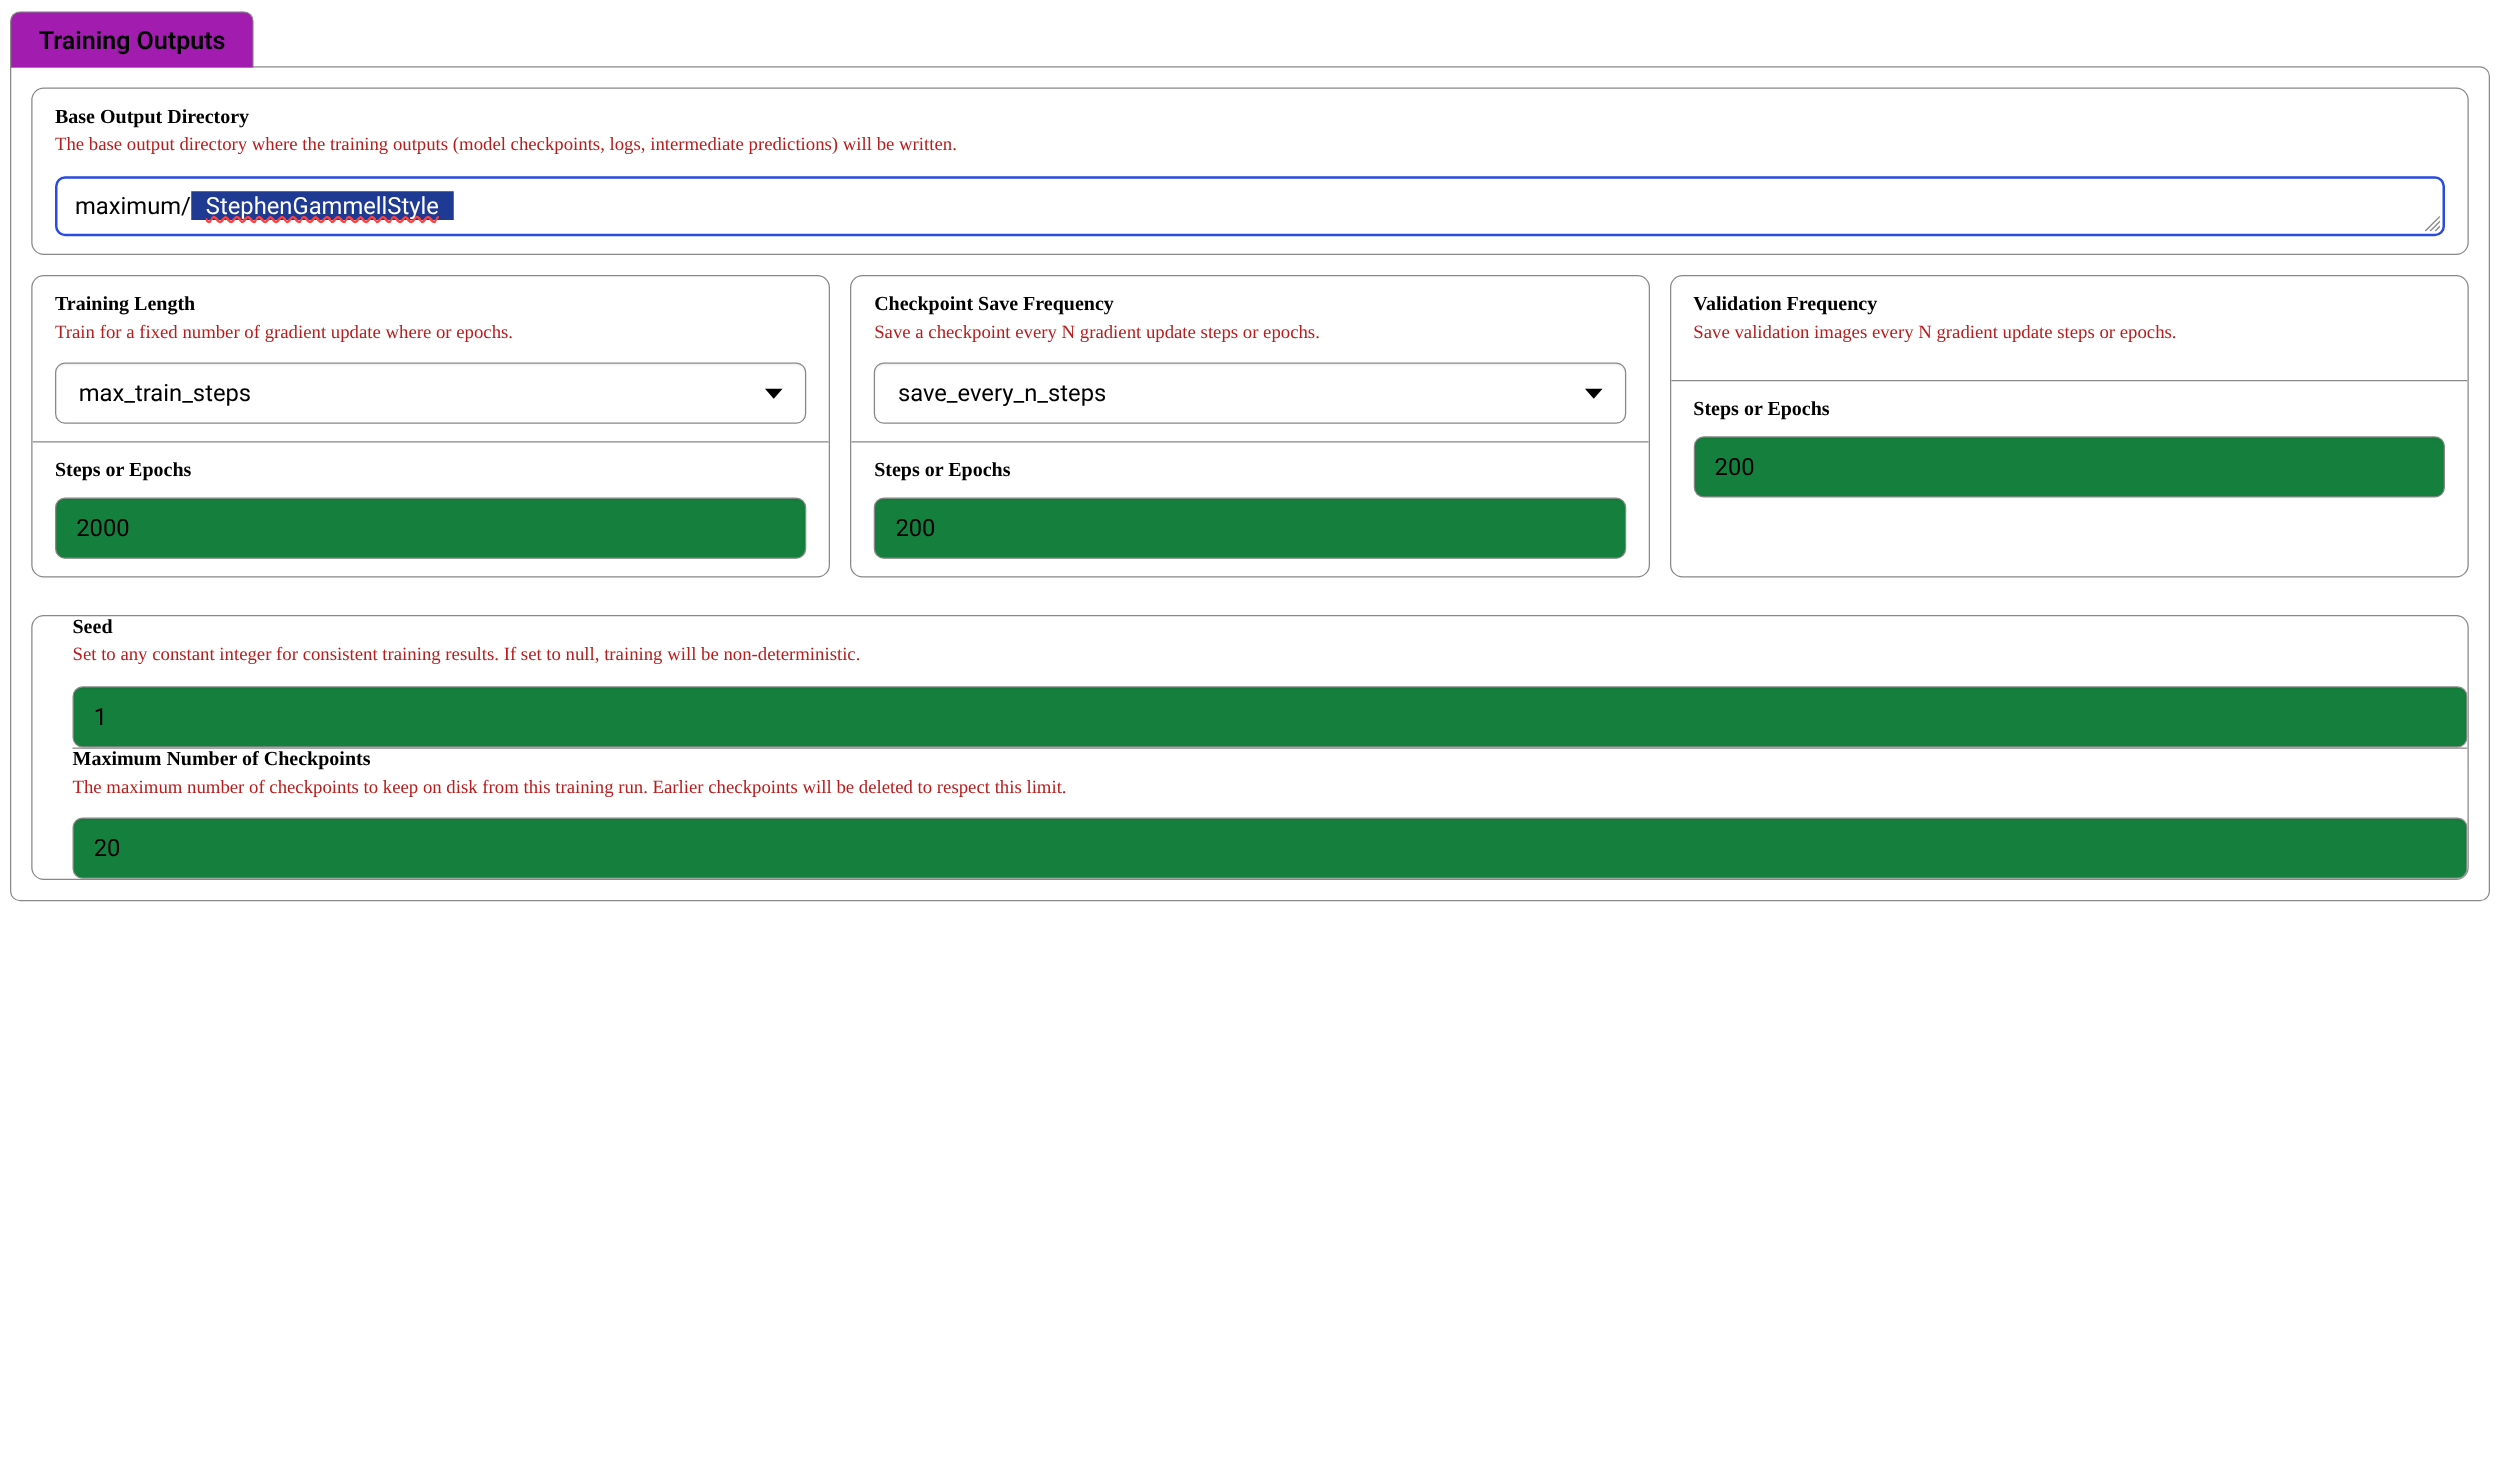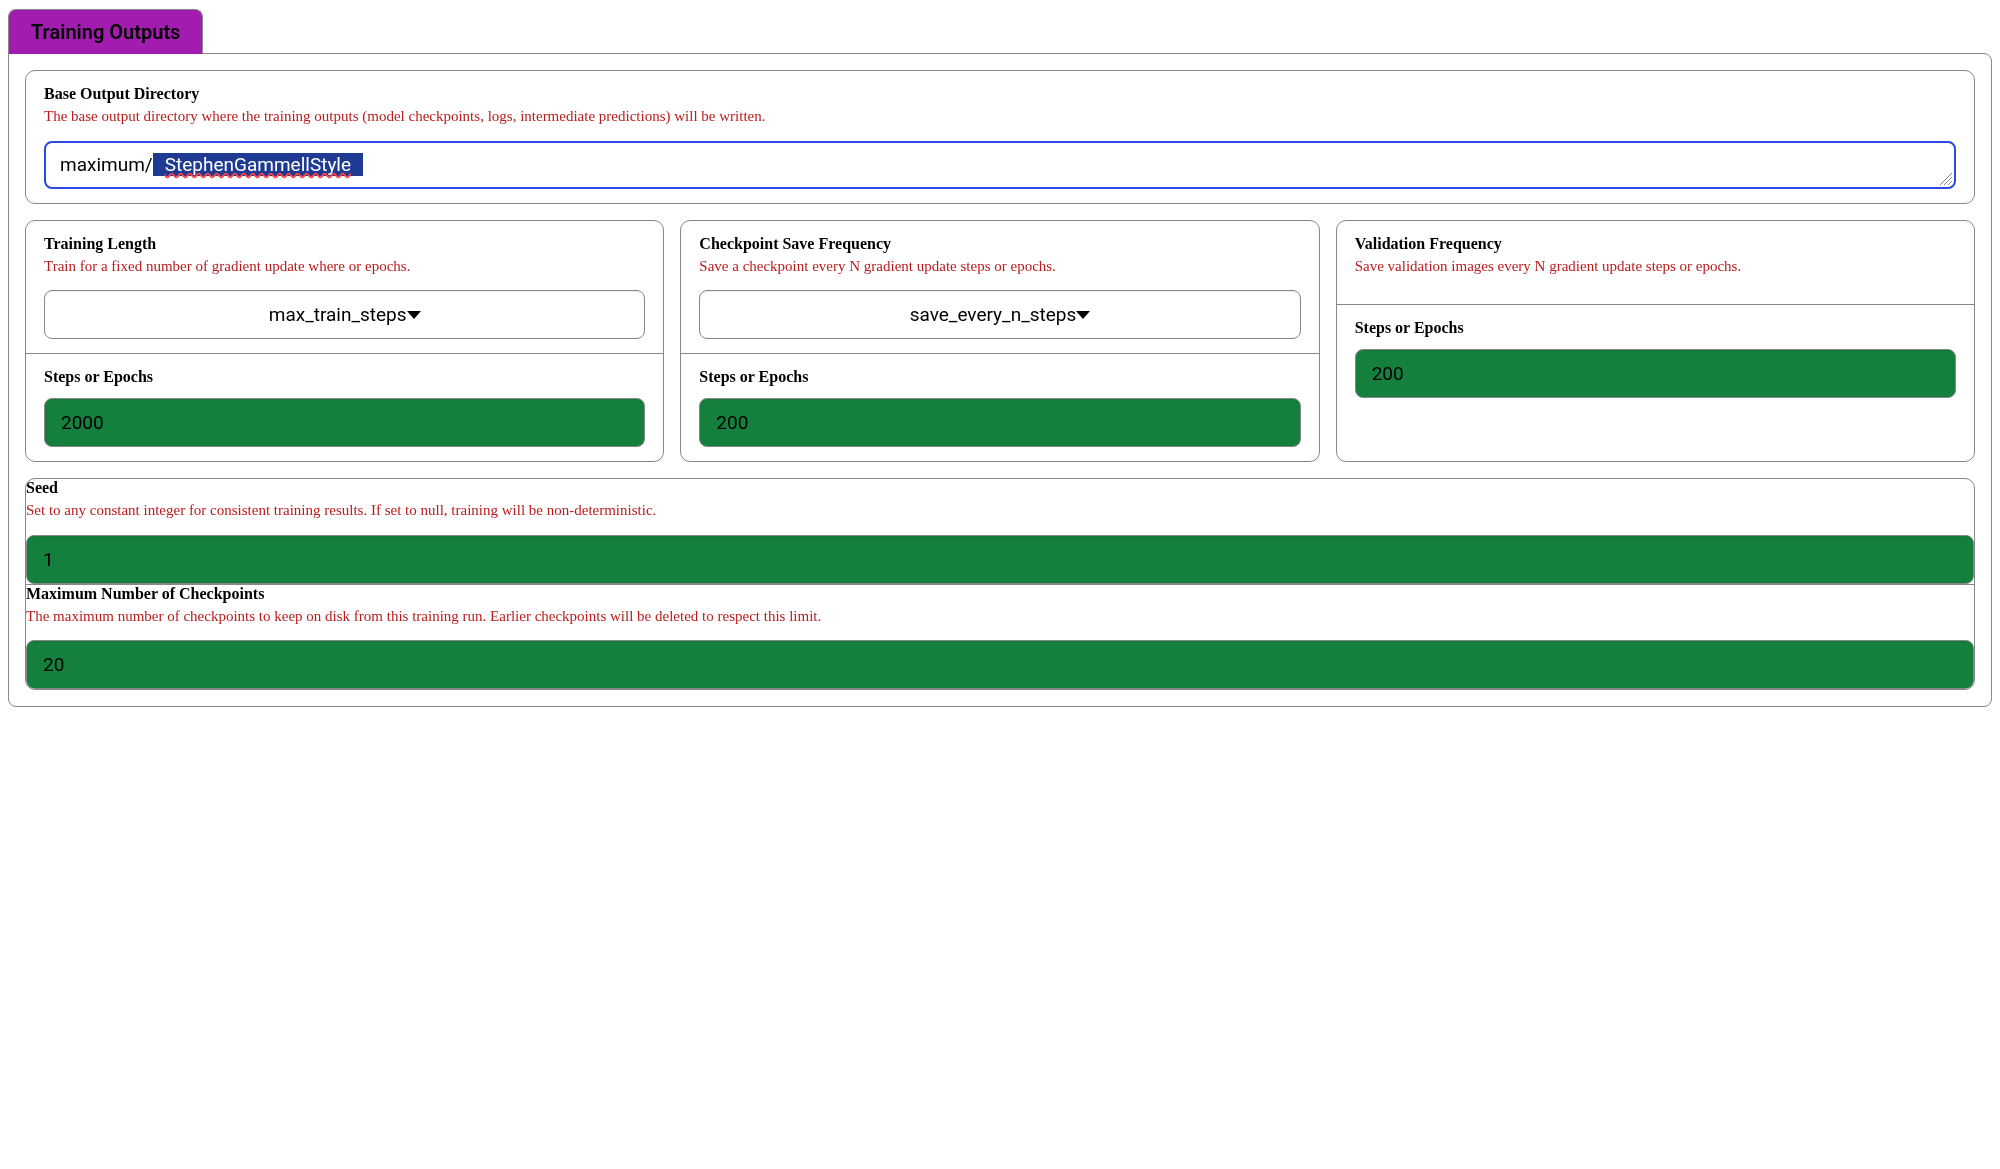--- a/index.html
+++ b/index.html
@@ -60,21 +60,21 @@
 
 .row {
   display: flex;
   gap: 16px;
   margin-bottom: 16px;
   align-items: stretch;
 }
 
 .row .card {
   flex: 1 1 0;
-  margin-bottom: 0;
+  margin-bottom: 14px;
 }
 
 .field-title {
   font-weight: 600;
   font-size: 16px;
   margin-bottom: 4px;
   font-family: Liberation Serif, serif;
 }
 
 .field-desc {
@@ -120,21 +120,21 @@
   width: 12px;
   height: 12px;
   display: block;
 }
 
 .select {
   border: 1px solid #888;
   border-radius: 8px;
   padding: 12px 18px;
   display: flex;
-  justify-content: center;
+  justify-content: space-between;
   align-items: center;
   font-size: 19px;
   box-shadow: inset 0 1px 2px rgba(0,0,0,0.08);
   cursor: pointer;
   background: #fff;
 }
 
 .select .caret {
   width: 0;
   height: 0;
@@ -152,20 +152,21 @@
   box-shadow: inset 0 1px 2px rgba(0,0,0,0.08);
   background: #15803d;
   font-family: inherit;
 }
 
 .stacked-card {
   border: 1px solid #888;
   border-radius: 10px;
   overflow: hidden;
   background: #fff;
+  padding-left: 32px;
 }
 
 .stacked-card .section + .section {
   border-top: 1px solid #888;
 }
 </style>
 </head>
 <body>
 
 <div class="tab-container">

